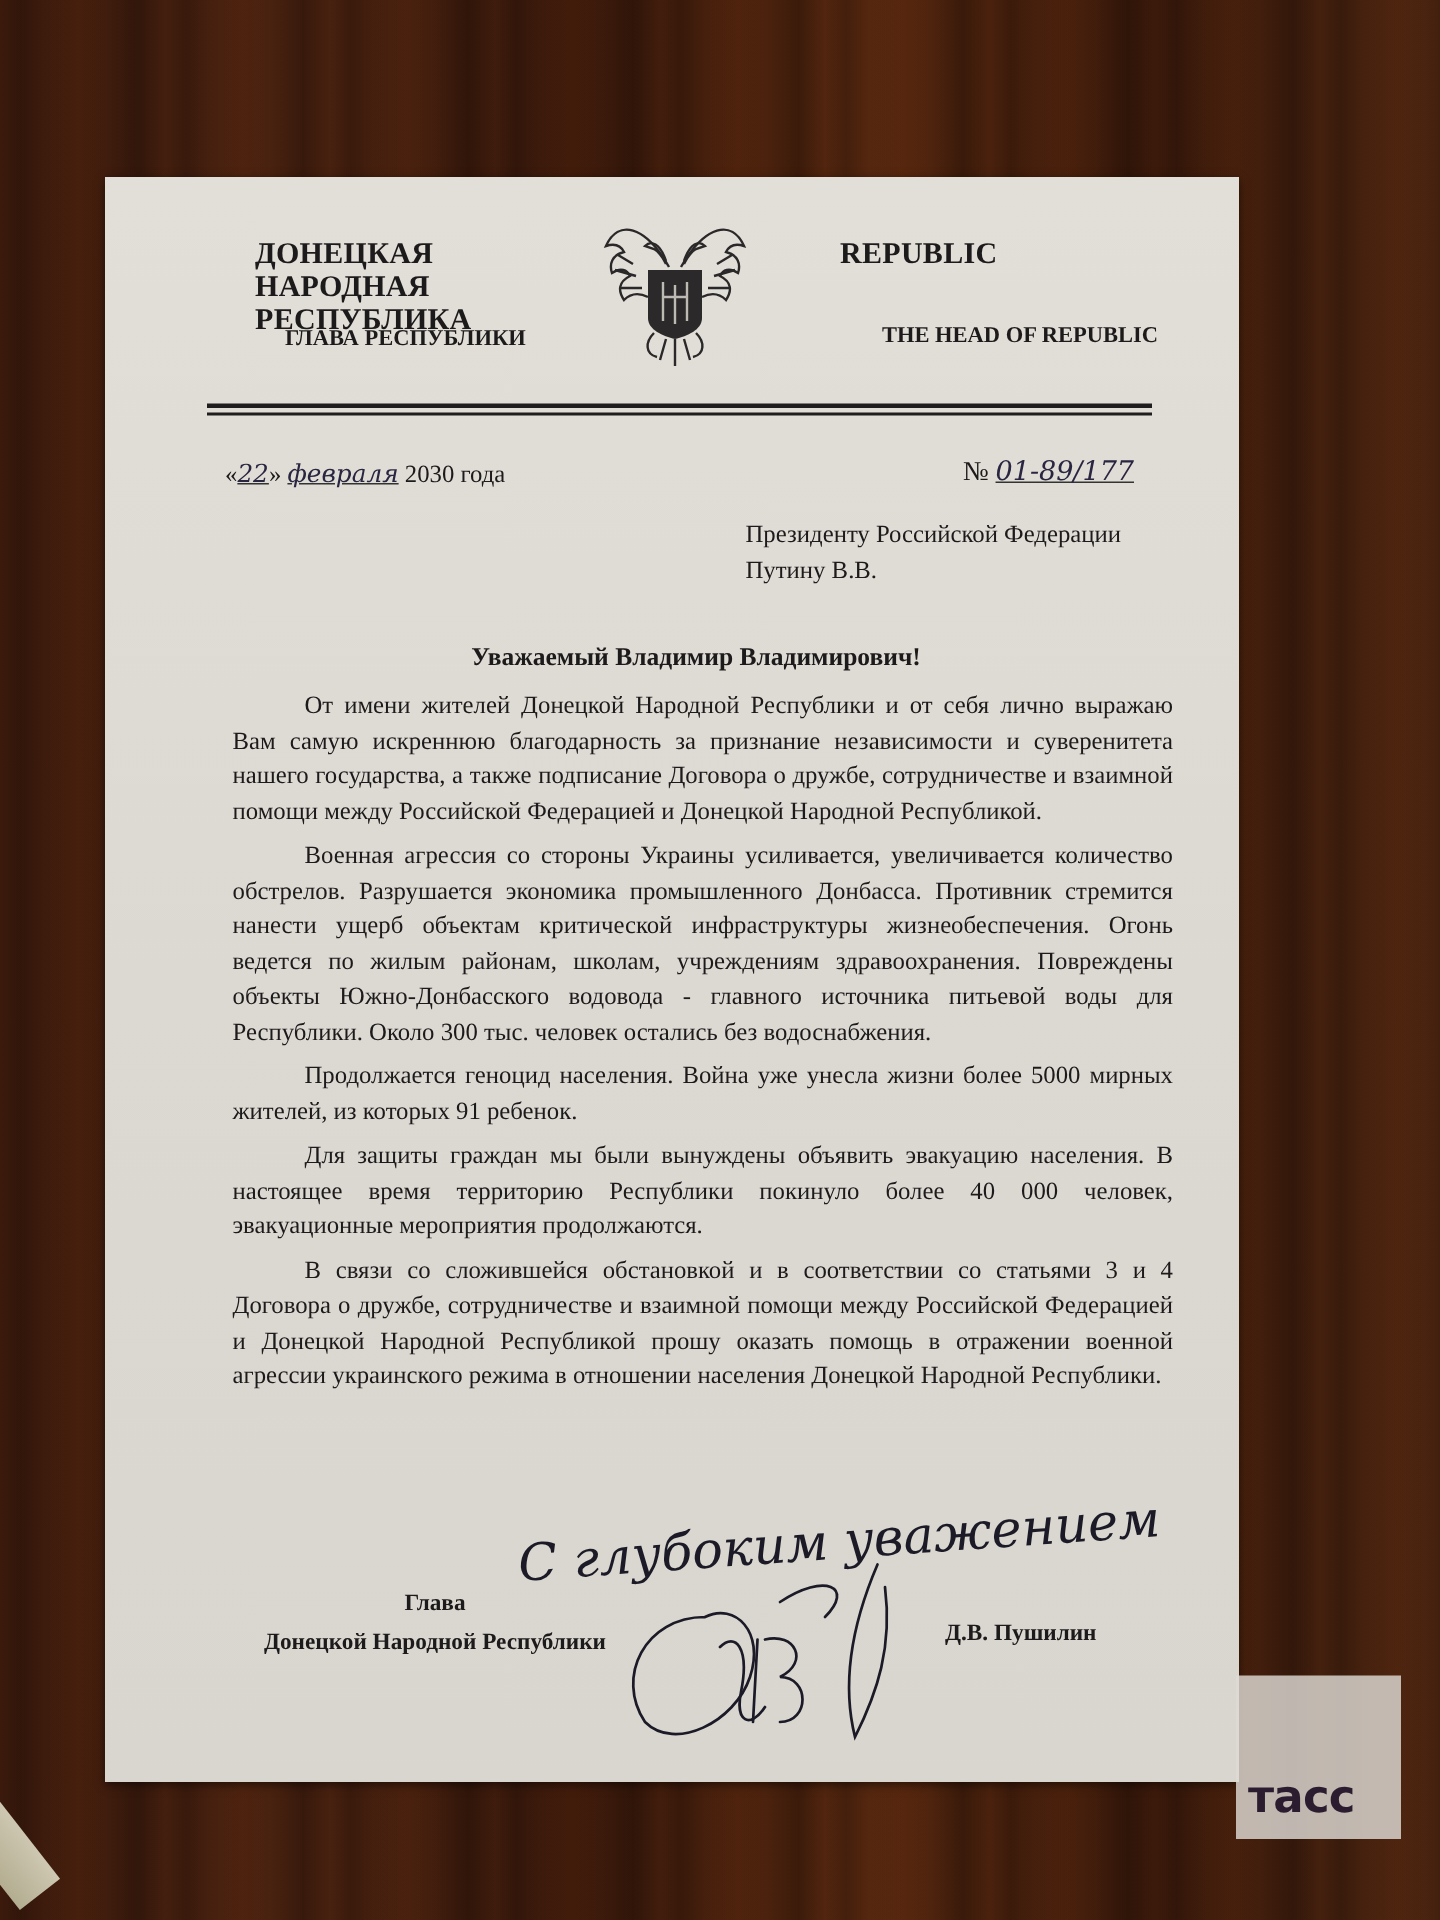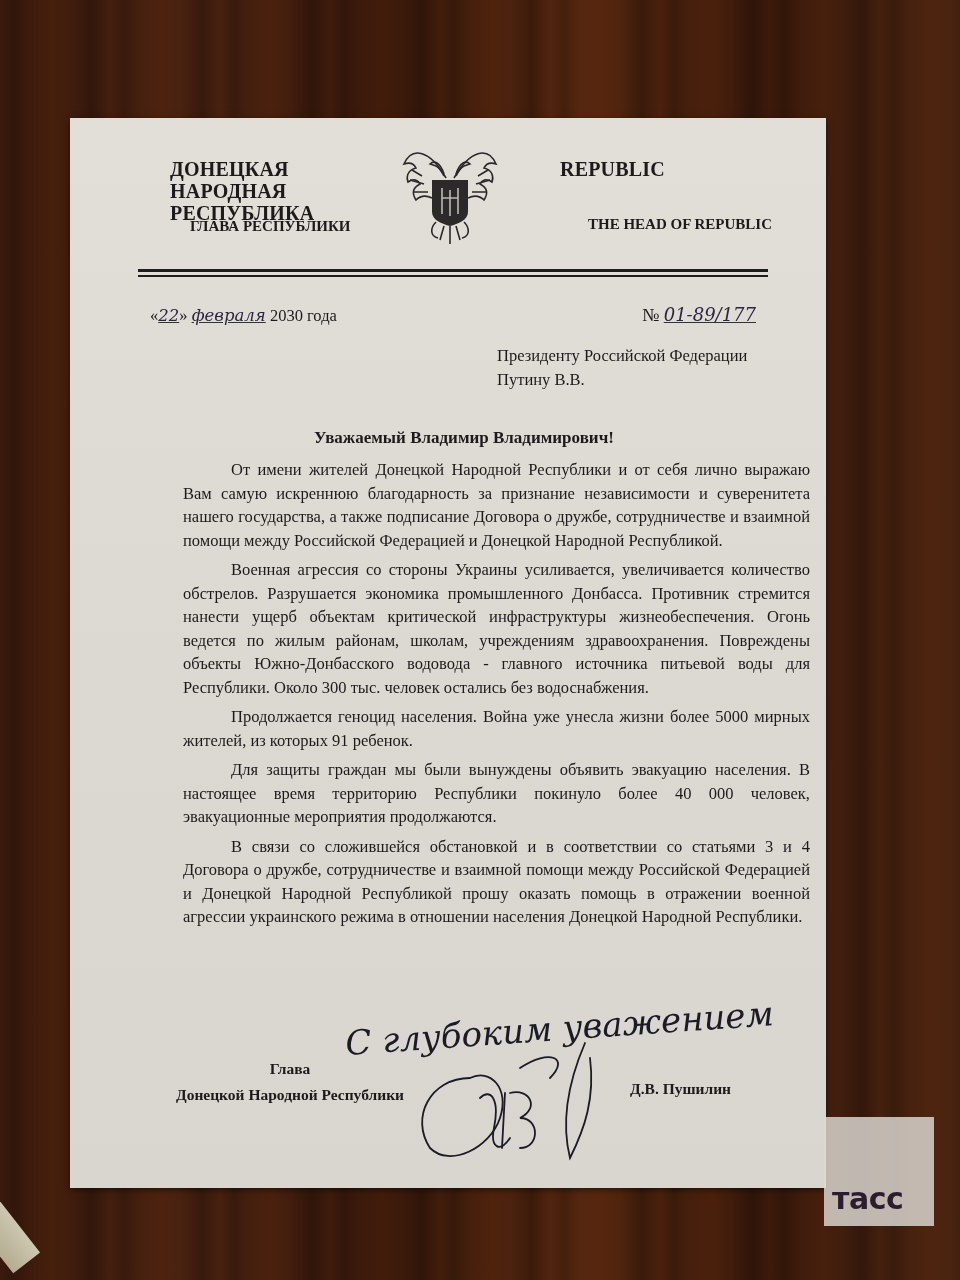--- a/index.html
+++ b/index.html
@@ -37,21 +37,21 @@
   .hdr-right-sub { left:505px; top:98px; width:210px; text-align:center; }
   .emblem { position:absolute; left:330px; top:22px; width:100px; height:106px; }
   .rule1 { position:absolute; left:68px; top:151px; width:630px; height:3px; background:#1f1d1d; }
   .rule2 { position:absolute; left:68px; top:157px; width:630px; height:1.5px; background:#1f1d1d; }
   .dateline { position:absolute; left:80px; top:188px; font-size:16.5px; }
   .hand { font-family:"DejaVu Serif", serif; font-style:italic; color:#2a2540; text-decoration:underline; text-decoration-color:#333;text-align:right; }
   .numline { position:absolute; left:572px; top:186px; font-size:18px; }
   .addressee { position:absolute; left:427px; top:226px; font-size:16.5px; line-height:24px; }
   .salutation { position:absolute; left:0; width:756px; top:310px; text-align:center; font-weight:bold; font-size:17px;margin-left:16px; }
   .body {
-    position:absolute; left:85px; top:340px; width:627px; font-size:16.5px; line-height:23.5px; text-align:justify;margin-left:28px;
+    position:absolute; left:85px; top:340px; width:627px; font-size:16.5px; line-height:23.5px; text-align:justify;
   }
   .body p { margin:0 0 6px 0; text-indent:48px; }
   .closing {
     position:absolute; left:275px; top:890px; font-family:"DejaVu Serif", serif; font-style:italic;
     font-size:34px; color:#1b1a26; transform:rotate(-4deg);
   }
   .sign-title { position:absolute; left:80px; top:938px; width:280px; font-weight:bold; font-size:15.5px; line-height:26px; text-align:center; }
   .sign-name { position:absolute; left:560px; top:962px; font-weight:bold; font-size:15.5px; }
   .signature { position:absolute; left:340px; top:920px; width:220px; height:130px; }
   .tass {

